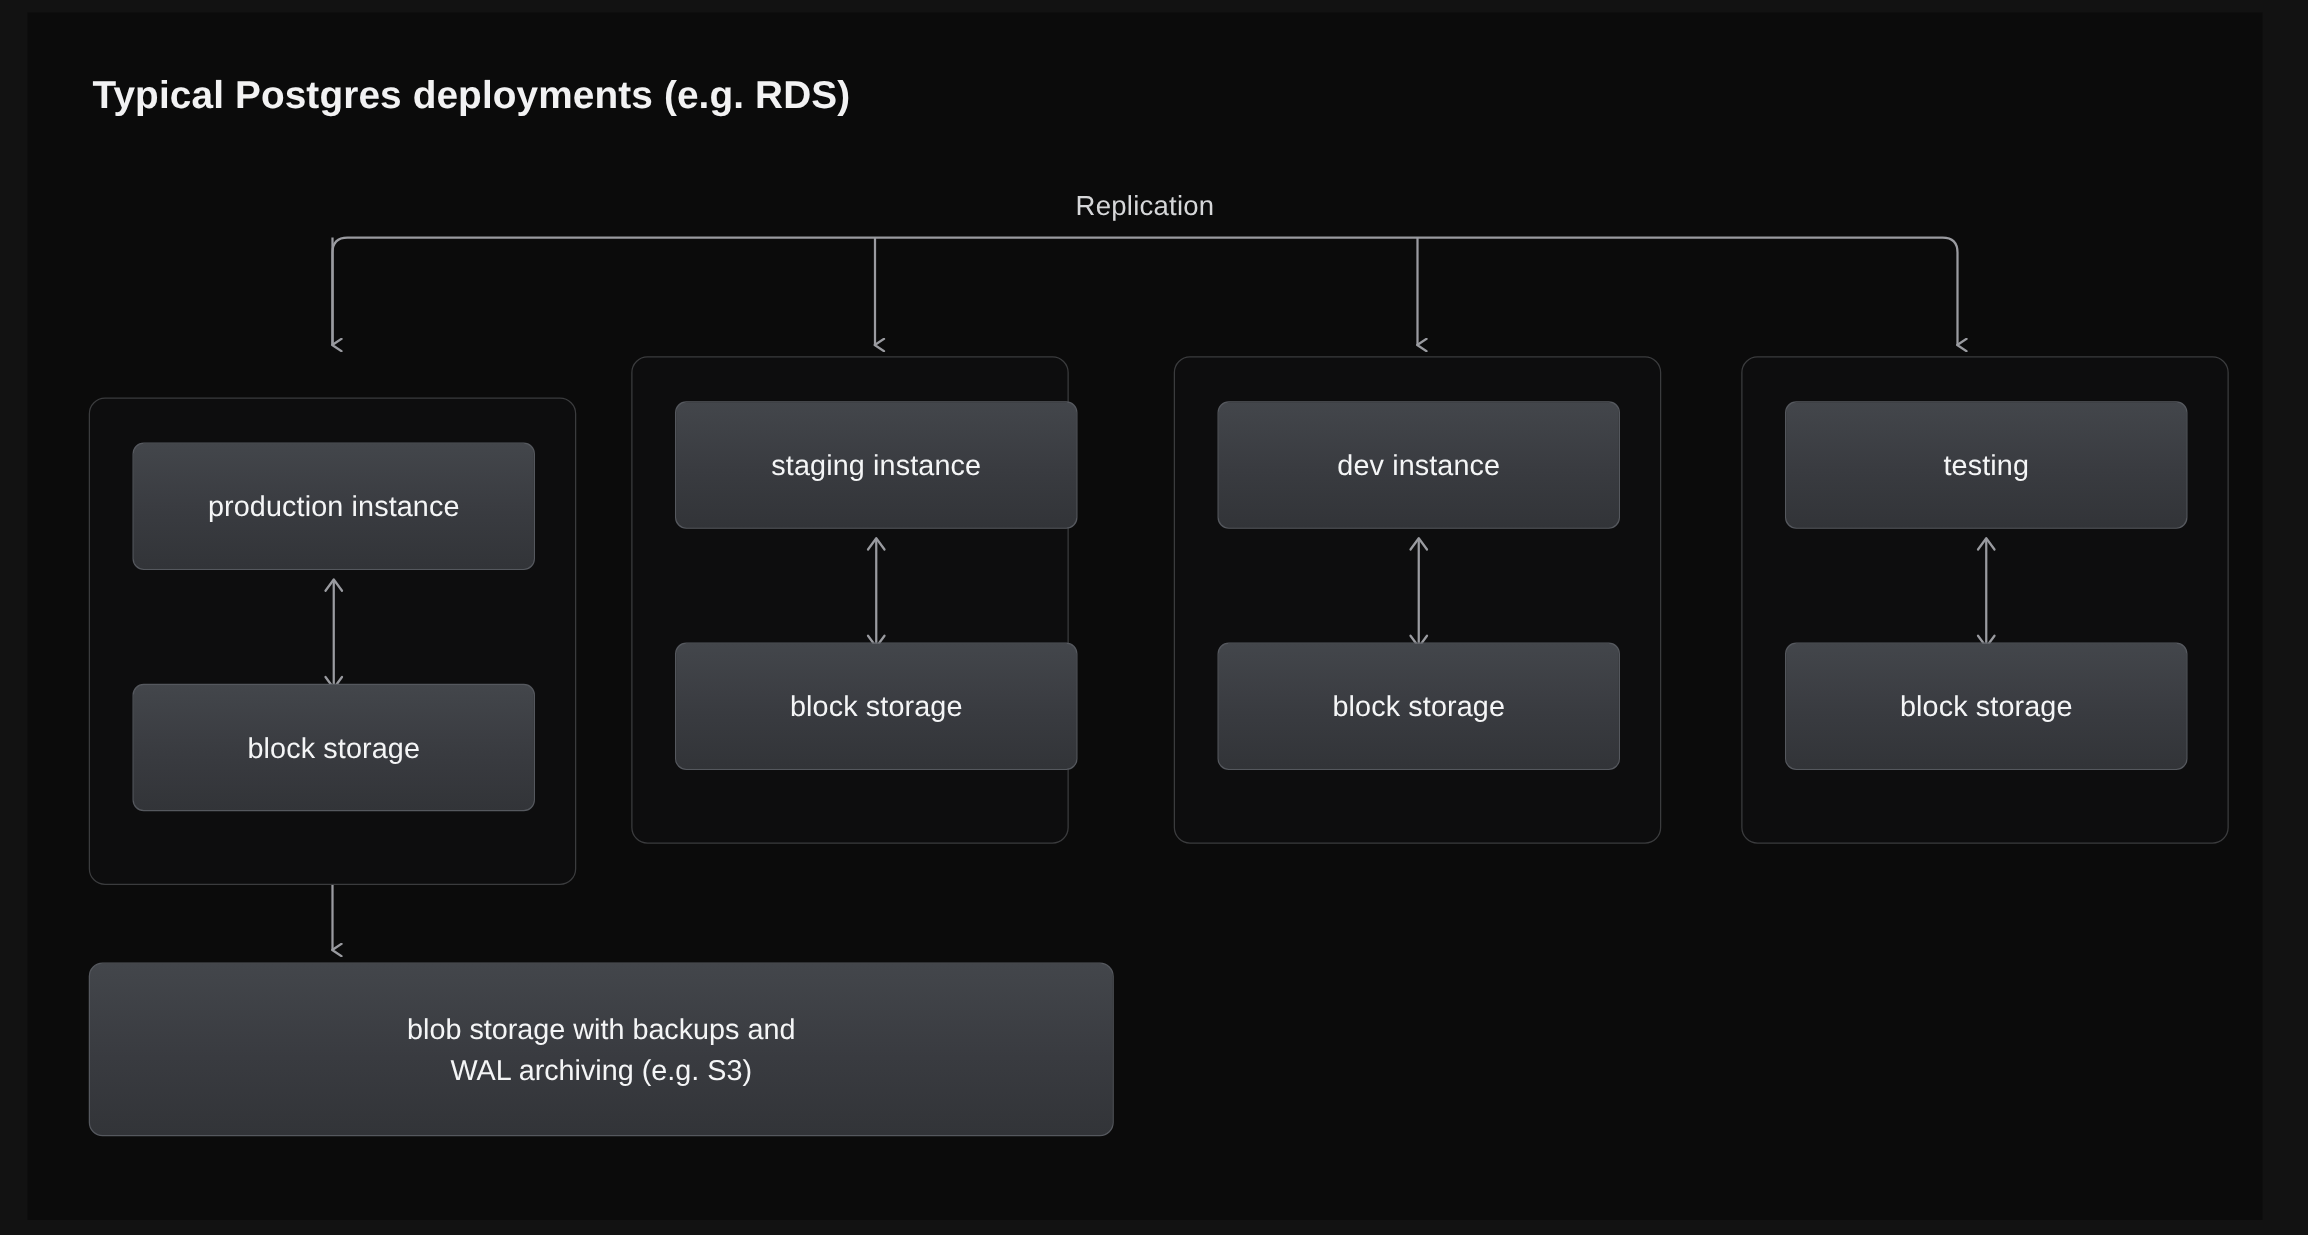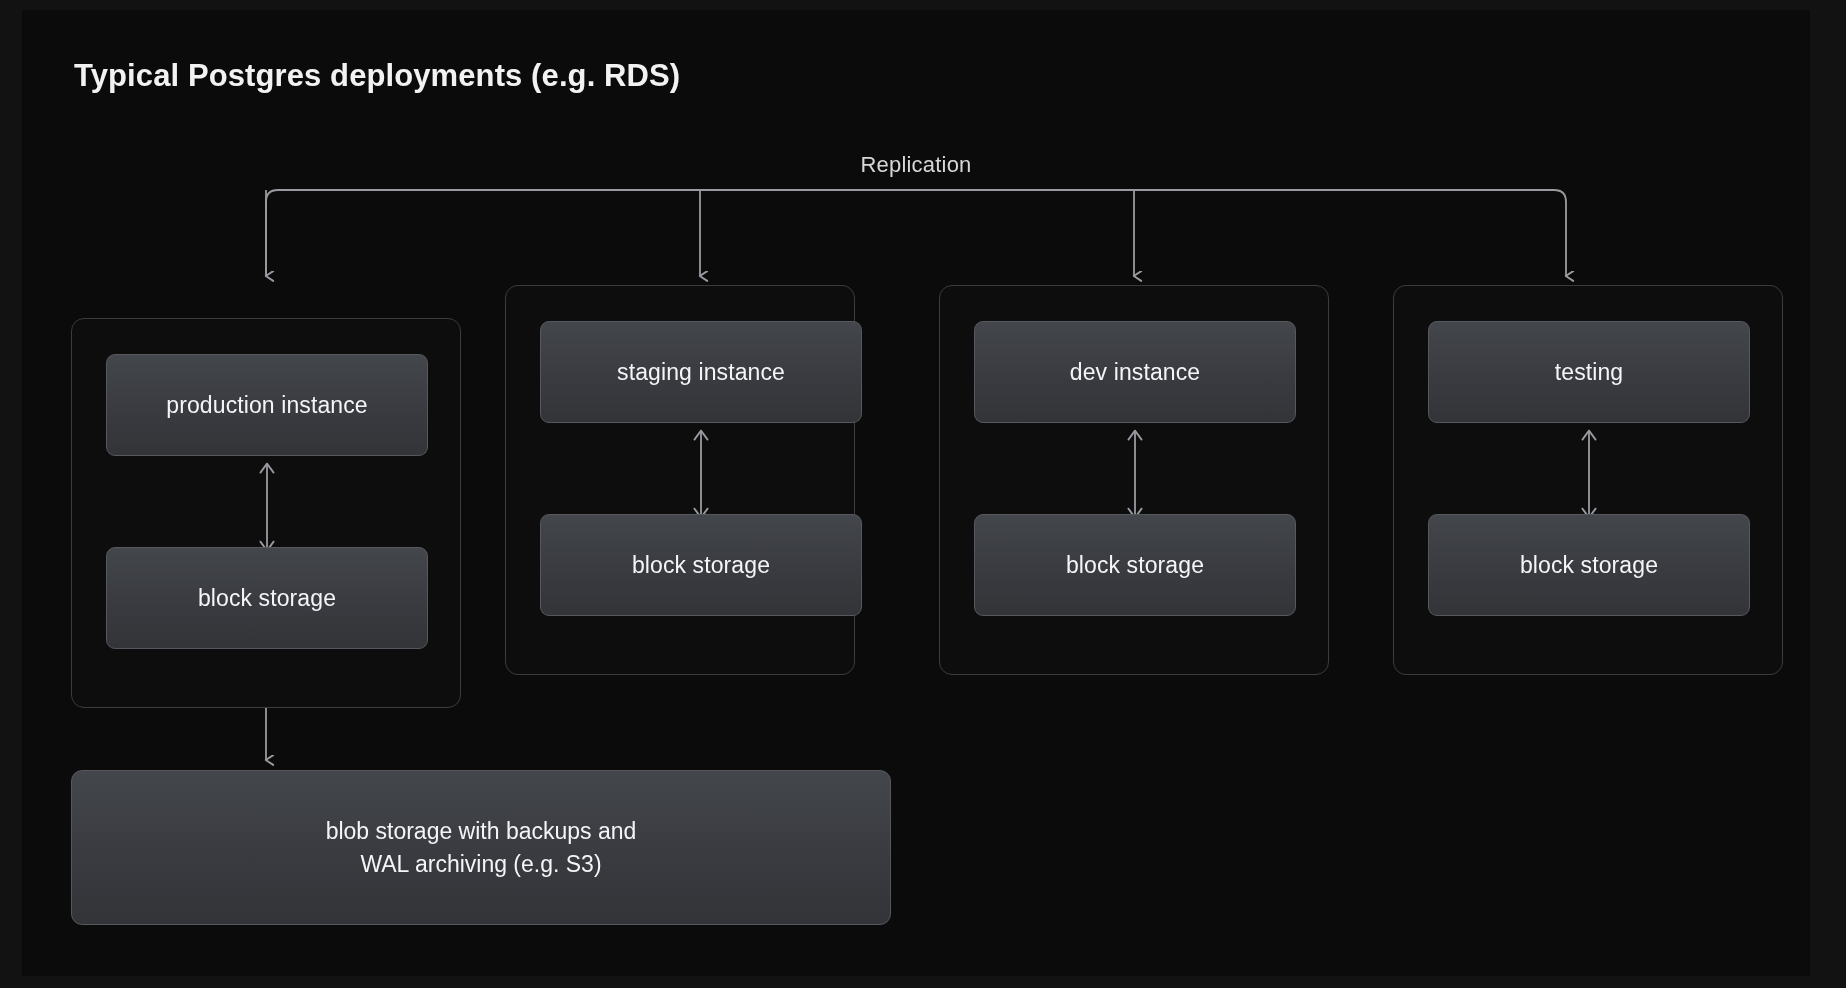--- a/index.html
+++ b/index.html
@@ -103,21 +103,21 @@
     height: 390px;
     pointer-events: none;
   }
 
   
   #blob-storage-box {
     position: absolute;
     left: 49px;
     top: 760px;
     width: 820px;
-    height: 155px;
+    height: 139px;
     box-sizing: border-box;
     background: linear-gradient(180deg, #43464b 0%, #393b40 55%, #323438 100%);
     border: 1px solid #55585e;
     border-radius: 11px;
     display: flex;
     align-items: center;
     justify-content: center;
     color: #f4f5f6;
     font-size: 23px;
     text-align: center;

